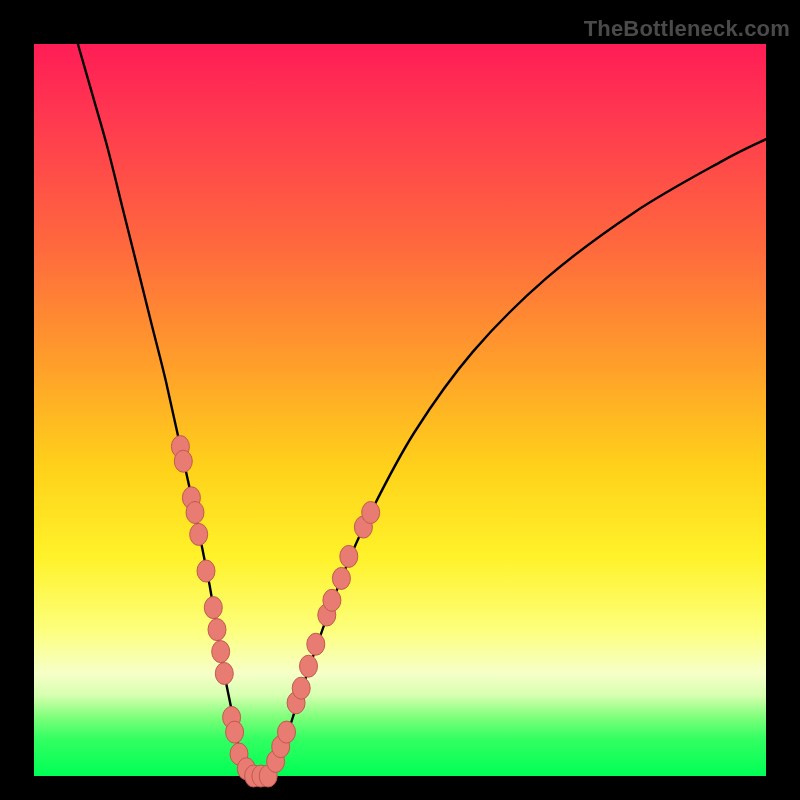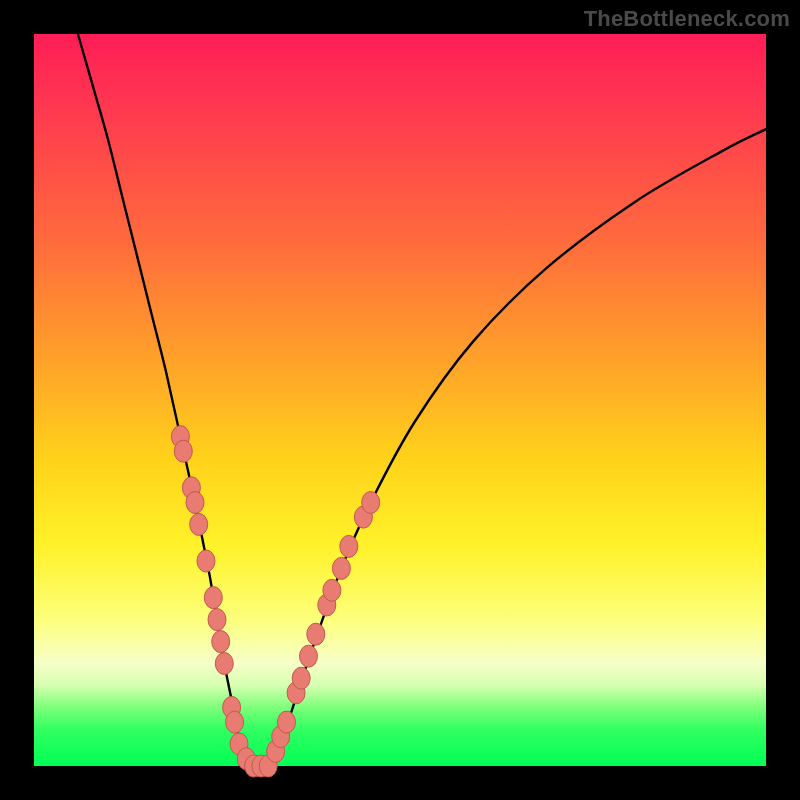--- a/index.html
+++ b/index.html
@@ -7,21 +7,21 @@
     padding: 0;
     width: 800px;
     height: 800px;
     overflow: hidden;
     background: #000;
     font-family: Arial, Helvetica, sans-serif;
   }
   .frame {
     position: absolute;
     left: 0;
-    top: 0;
+    top: 10px;
     width: 800px;
     height: 628px;
     background: #000;
   }
   .plot {
     position: absolute;
     left: 34px;
     top: 34px;
     width: 732px;
     height: 732px;

